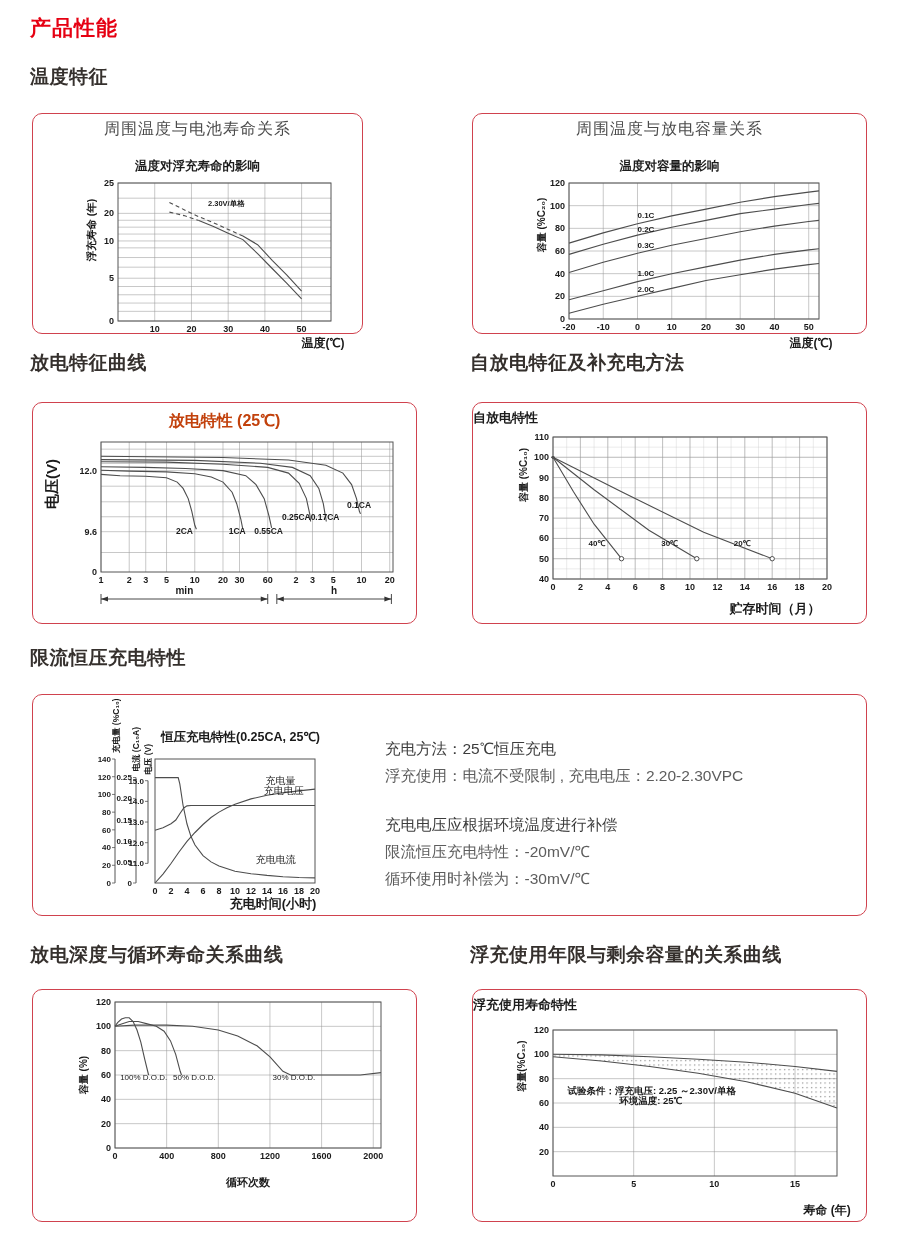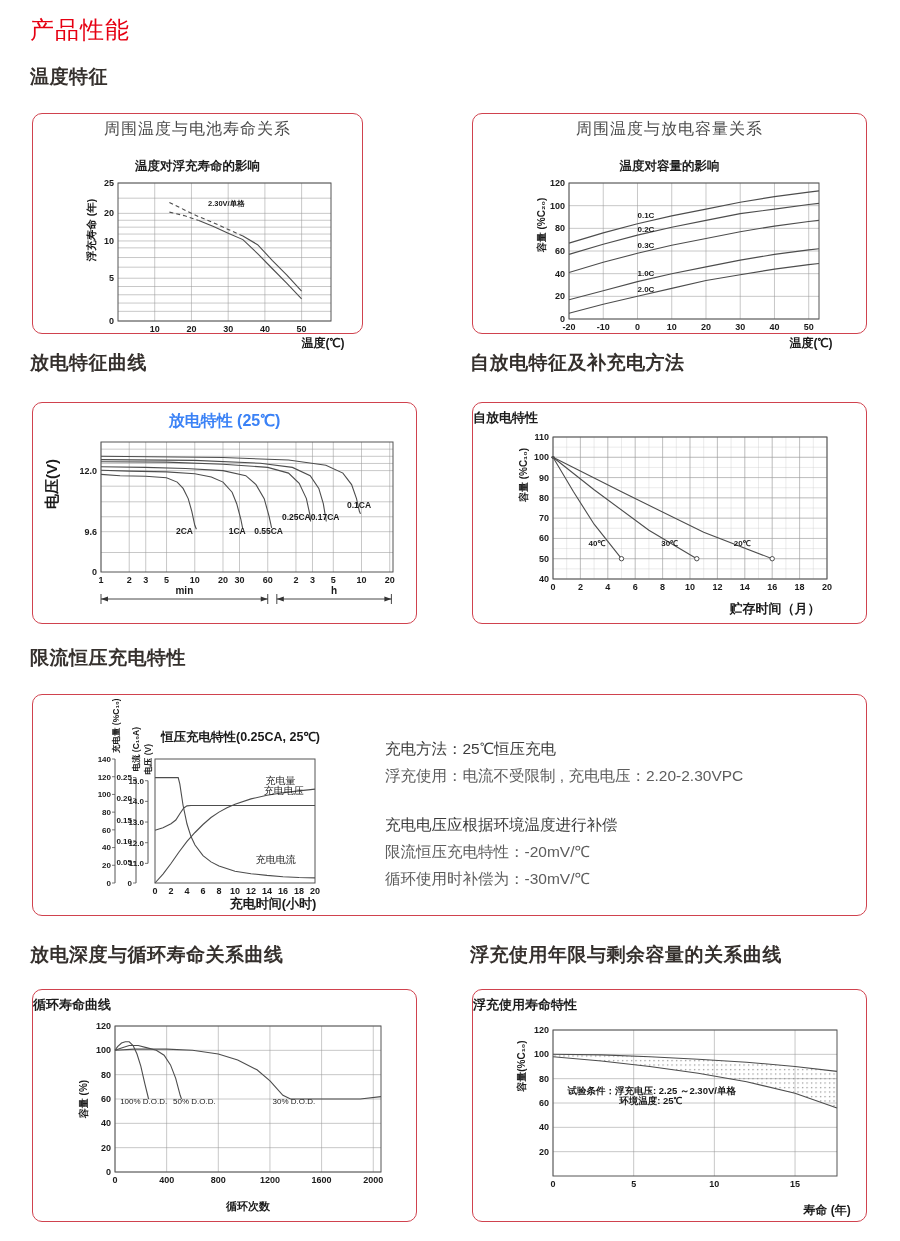--- a/index.html
+++ b/index.html
@@ -1,23 +1,23 @@
 <!DOCTYPE html>
 <html><head>
 <meta charset="utf-8">
 <style>
   *{margin:0;padding:0;box-sizing:border-box}
   html,body{width:900px;height:1241px;background:#ffffff;font-family:"Liberation Sans",sans-serif;overflow:hidden}
   .abs{position:absolute}
-  .h1{font-size:24px;font-weight:400;color:#e60012;letter-spacing:1px}
+  .h1{font-size:21px;font-weight:700;color:#e60012;letter-spacing:1px}
   .h2{font-size:19px;font-weight:700;color:#35302d;letter-spacing:0.5px}
   .cbox{position:absolute;border:1.5px solid #d0424e;border-radius:10px;background:#fff}
   .ct1{text-align:center;font-size:16px;color:#4c4c4c;margin-top:5px;letter-spacing:1px}
   .ct2{text-align:center;font-size:12.5px;font-weight:700;color:#1c1c1c;margin-top:18px}
-  .ct3{text-align:center;font-size:16px;font-weight:700;color:#3b82f6;margin-top:8px}
+  .ct3{text-align:center;font-size:16px;font-weight:700;color:#c2410c;margin-top:8px}
   .ct4{text-align:left;font-size:13px;font-weight:700;color:#1c1c1c;margin-top:6px}
   svg{display:block;margin:0 auto}
   svg text{font-family:"Liberation Sans",sans-serif;fill:#1a1a1a}
   .notes{position:absolute;left:352px;top:40px;font-size:15.5px;color:#5d5d5d;line-height:27px}
   .notes .b{font-weight:400;color:#3c3c3c}
   .notes .sp{height:22px}
 </style>
 </head>
 <body>
 
@@ -367,21 +367,20 @@
       <div class="b">充电电压应根据环境温度进行补偿</div>
       <div>限流恒压充电特性：-20mV/℃</div>
       <div>循环使用时补偿为：-30mV/℃</div>
     </div>
   </div>
 
   <div class="abs h2" style="left:470px;top:942px">浮充使用年限与剩余容量的关系曲线</div>
   <div class="abs h2" style="left:30px;top:942px">放电深度与循环寿命关系曲线</div>
 
   <div class="cbox" style="left:32px;top:989px;width:385px;height:233px">
-    <div class="ct4">循环寿命曲线</div>
     <svg viewBox="0 0 385 205" width="385" height="205">
         <line x1="82" y1="12" x2="82" y2="158" stroke="#9a9a9a" stroke-width="0.55"></line>
         <line x1="133.6504854368932" y1="12" x2="133.6504854368932" y2="158" stroke="#9a9a9a" stroke-width="0.55"></line>
         <line x1="185.3009708737864" y1="12" x2="185.3009708737864" y2="158" stroke="#9a9a9a" stroke-width="0.55"></line>
         <line x1="236.9514563106796" y1="12" x2="236.9514563106796" y2="158" stroke="#9a9a9a" stroke-width="0.55"></line>
         <line x1="288.6019417475728" y1="12" x2="288.6019417475728" y2="158" stroke="#9a9a9a" stroke-width="0.55"></line>
         <line x1="340.252427184466" y1="12" x2="340.252427184466" y2="158" stroke="#9a9a9a" stroke-width="0.55"></line>
         <line x1="82" y1="158" x2="348" y2="158" stroke="#9a9a9a" stroke-width="0.55"></line>
         <line x1="82" y1="133.66666666666666" x2="348" y2="133.66666666666666" stroke="#9a9a9a" stroke-width="0.55"></line>
         <line x1="82" y1="109.33333333333334" x2="348" y2="109.33333333333334" stroke="#9a9a9a" stroke-width="0.55"></line>

